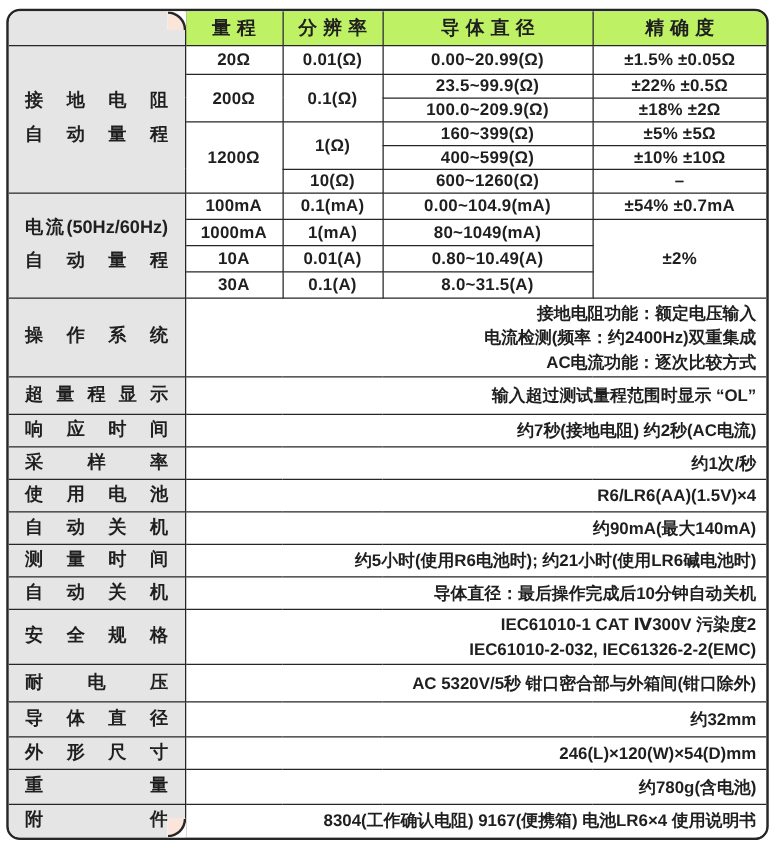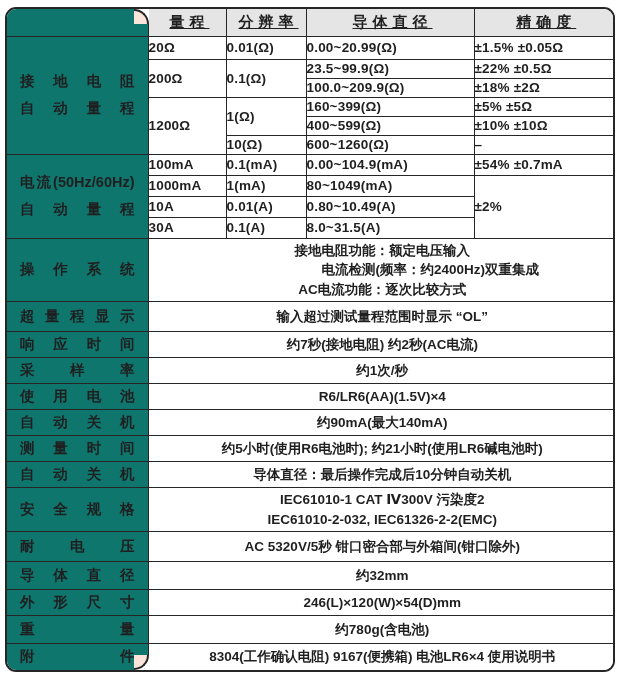--- a/index.html
+++ b/index.html
@@ -28,42 +28,42 @@
     border:1px solid #262626;
     padding:0;
     font-weight:700;
     vertical-align:middle;
   }
   th.hcell{
     font-size:15px;
     letter-spacing:5px;
     text-align:center;
     text-indent:5px; 
+    background:#bef264;
+  }
+  td.lbl{
     background:#e5e5e5;
-    text-decoration:underline;
-  }
-  td.lbl{
-    background:#0f766e;
     font-size:14.5px;
     margin-top:19px;
   }
   .jline{
     text-align:justify;
     text-align-last:justify;
     padding:0 13px;
     line-height:1.35;
   }
   .lbl .stack .jline{margin:7px 0;}
   td.val{
+    text-align:center;
     font-size:13.5px;
     letter-spacing:0.2px;
     background:#ffffff;
   }
   td.txt{
-    text-align:center;
+    text-align:right;
     font-size:13.5px;
     padding:2px 8px 2px 11px;
     line-height:1.45;
     background:#ffffff;
   }
   td.txt .ind{padding-left:96px;}
   
   .arc{position:absolute;left:127px;width:15px;height:15px;background:#ffffff;}
   .arc::after{content:"";position:absolute;inset:0;background:#fbe5da;border-color:#262626;border-style:solid;border-width:0;}
   .arc.top{top:0;}

